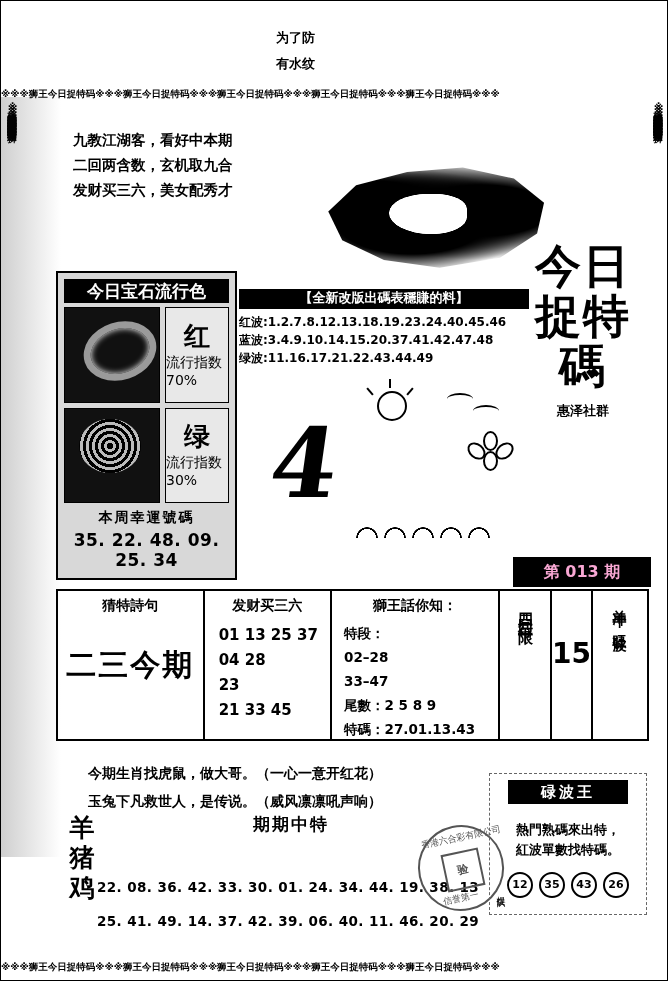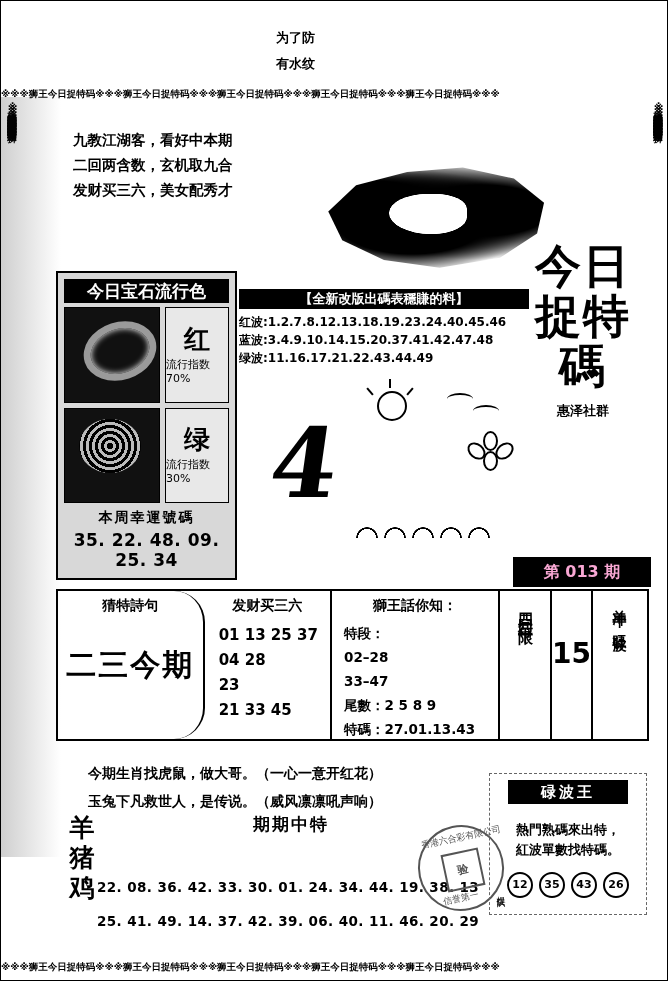--- a/index.html
+++ b/index.html
@@ -105,33 +105,33 @@
   }
   .gem-right{flex:1;margin-left:5px;display:flex;flex-direction:column;gap:5px;}
   .gem-cell{
     flex:1;border:1px solid #000;background:#e8e8e8;display:flex;
     flex-direction:column;align-items:center;justify-content:center;
   }
   .gem-cell .ch{
     font-size:26px;font-weight:bold;line-height:28px;
     font-family:"DejaVu Serif","Liberation Serif",serif;
   }
-  .gem-cell .idx{font-size:11px;margin-top:4px;}
+  .gem-cell .idx{font-size:14px;margin-top:4px;}
   .gem-foot{
     text-align:center;margin-top:6px;
   }
   .gem-foot .lbl{font-size:14px;font-weight:bold;letter-spacing:2px;
     font-family:"DejaVu Serif","Liberation Serif",serif;}
   .gem-foot .nums{font-size:17px;font-weight:bold;margin-top:3px;letter-spacing:0.5px;}
 
   
   .wave-head{
     position:absolute;left:238px;top:288px;width:290px;height:20px;
     background:#000;color:#fff;font-size:13px;font-weight:bold;
-    text-align:center;line-height:20px;
+    text-align:center;line-height:20px;font-family:Liberation Mono, monospace;
   }
   .wave-lines{
     position:absolute;left:238px;top:312px;width:300px;
     font-size:12px;line-height:18px;font-weight:bold;
   }
   .art-area{
     position:absolute;left:250px;top:378px;width:280px;height:165px;
   }
   .art-4{
     position:absolute;left:20px;top:28px;font-size:96px;font-weight:bold;
@@ -165,21 +165,21 @@
   .mid-table{
     position:absolute;left:55px;top:588px;right:18px;height:148px;
     border:2px solid #000;display:flex;
   }
   .mt-col{border-right:2px solid #000;position:relative;}
   .mt-col:last-child{border-right:none;}
   .mt-head{
     font-size:14px;font-weight:bold;text-align:center;padding-top:6px;
     font-family:"DejaVu Serif","Liberation Serif",serif;
   }
-  .c1{width:150px;border-radius:31px;}
+  .c1{width:150px;}
   .c1 .big{
     font-size:30px;font-weight:bold;text-align:center;margin-top:30px;letter-spacing:2px;
     font-family:"DejaVu Serif","Liberation Serif",serif;
   }
   .c2{width:130px;}
   .c2 .rows{margin-top:8px;font-size:15px;font-weight:bold;line-height:25px;padding-left:14px;}
   .c3{width:172px;}
   .c3 .rows{margin-top:6px;font-size:13.5px;font-weight:bold;line-height:24px;padding-left:12px;}
   .c4{width:52px;}
   .c4 .vert{

